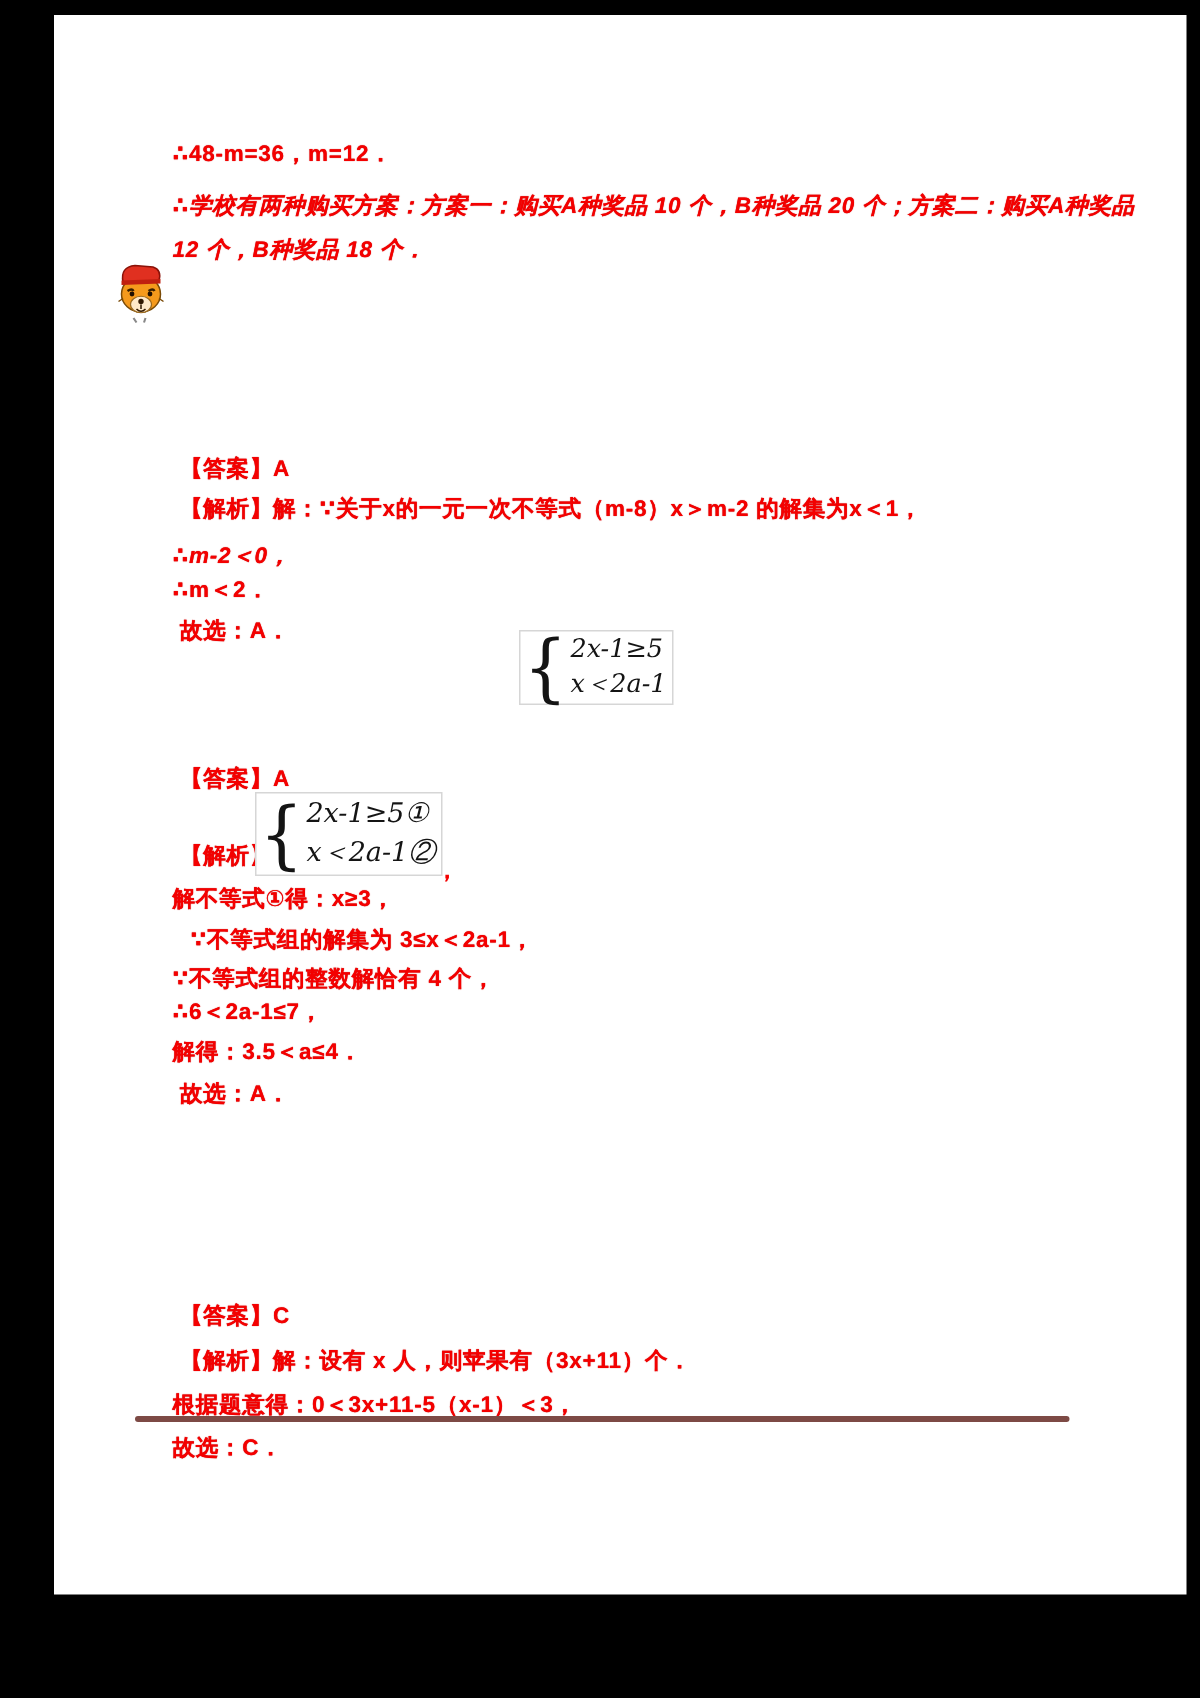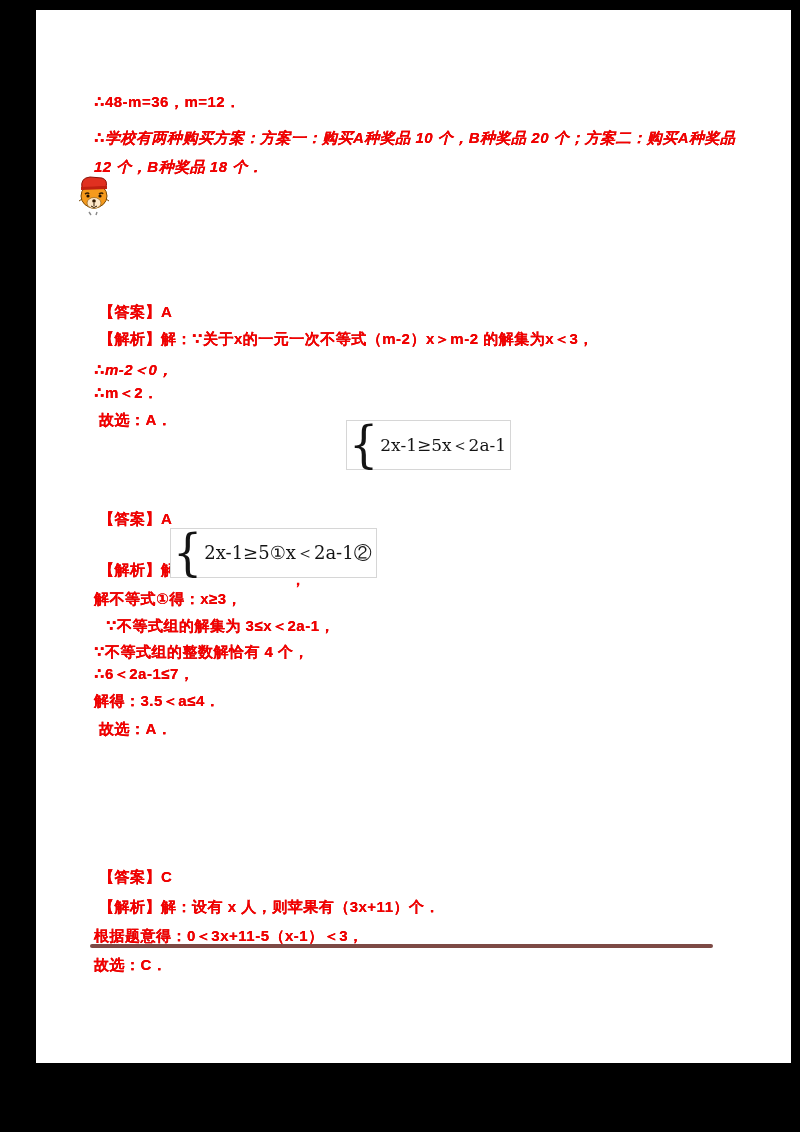--- a/index.html
+++ b/index.html
@@ -24,20 +24,21 @@
     background:#ffffff;
   }
   .red{
     position:absolute;
     color:#f40000;
     font-weight:bold;
     font-size:15px;
     letter-spacing:0.5px;
     white-space:nowrap;
     text-shadow:0 0 0.6px #c00000;
+    margin-left:21px;
   }
   .red.wrap{
     white-space:normal;
     line-height:29px;
     font-style:italic;
   }
   .figure{
     position:absolute;
     display:flex;
     align-items:center;
@@ -50,22 +51,23 @@
   .figure .brace{
     font-size:46px;
     font-weight:400;
     line-height:1;
     transform:scaleY(1.08);
     margin-right:2px;
     color:#141414;
   }
   .figure .rows{
     display:flex;
-    flex-direction:row;
+    flex-direction:column;
     justify-content:flex-end;
+    font-style:italic;
   }
   .figure .rows div{
     font-size:17px;
     line-height:23px;
     white-space:nowrap;
   }
   .figure.big .rows div{
     font-size:18px;
     line-height:26px;
   }
@@ -108,21 +110,21 @@
       <circle cx="24" cy="26" r="1.6" fill="#201000"></circle>
       <ellipse cx="18" cy="33" rx="7" ry="5.5" fill="#ffe9c9" stroke="#9a6a20" stroke-width="0.8"></ellipse>
       <circle cx="18" cy="31" r="1.8" fill="#301800"></circle>
       <path d="M18 33 v3 M15 36 q3 3 6 0" stroke="#301800" stroke-width="1" fill="none"></path>
       <path d="M6 29 l-3 2 M30 29 l3 2" stroke="#7a4a06" stroke-width="1"></path>
       <path d="M13 42 l2 3 M21 42 l-1 3" stroke="#888" stroke-width="1.4"></path>
     </svg>
 
     <div class="red" style="left:63px; top:293px;">【答案】A</div>
 
-    <div class="red" style="left:63px; top:320px;">【解析】解：∵关于x的一元一次不等式（m-2）x＞m-2 的解集为x＜3，</div>
+    <div class="red" style="left:63px; top:320px;">【解析】解：∵关于x的一元一次不等式（m-8）x＞m-2 的解集为x＜1，</div>
 
     <div class="red" style="left:58px; top:351px;font-style:italic;">∴m-2＜0，</div>
 
     <div class="red" style="left:58px; top:374px;">∴m＜2．</div>
 
     <div class="red" style="left:63px; top:401px;">故选：A．</div>
 
     <div class="figure" style="left:310px; top:410px;">
       <span class="brace">{</span>
       <span class="rows">

